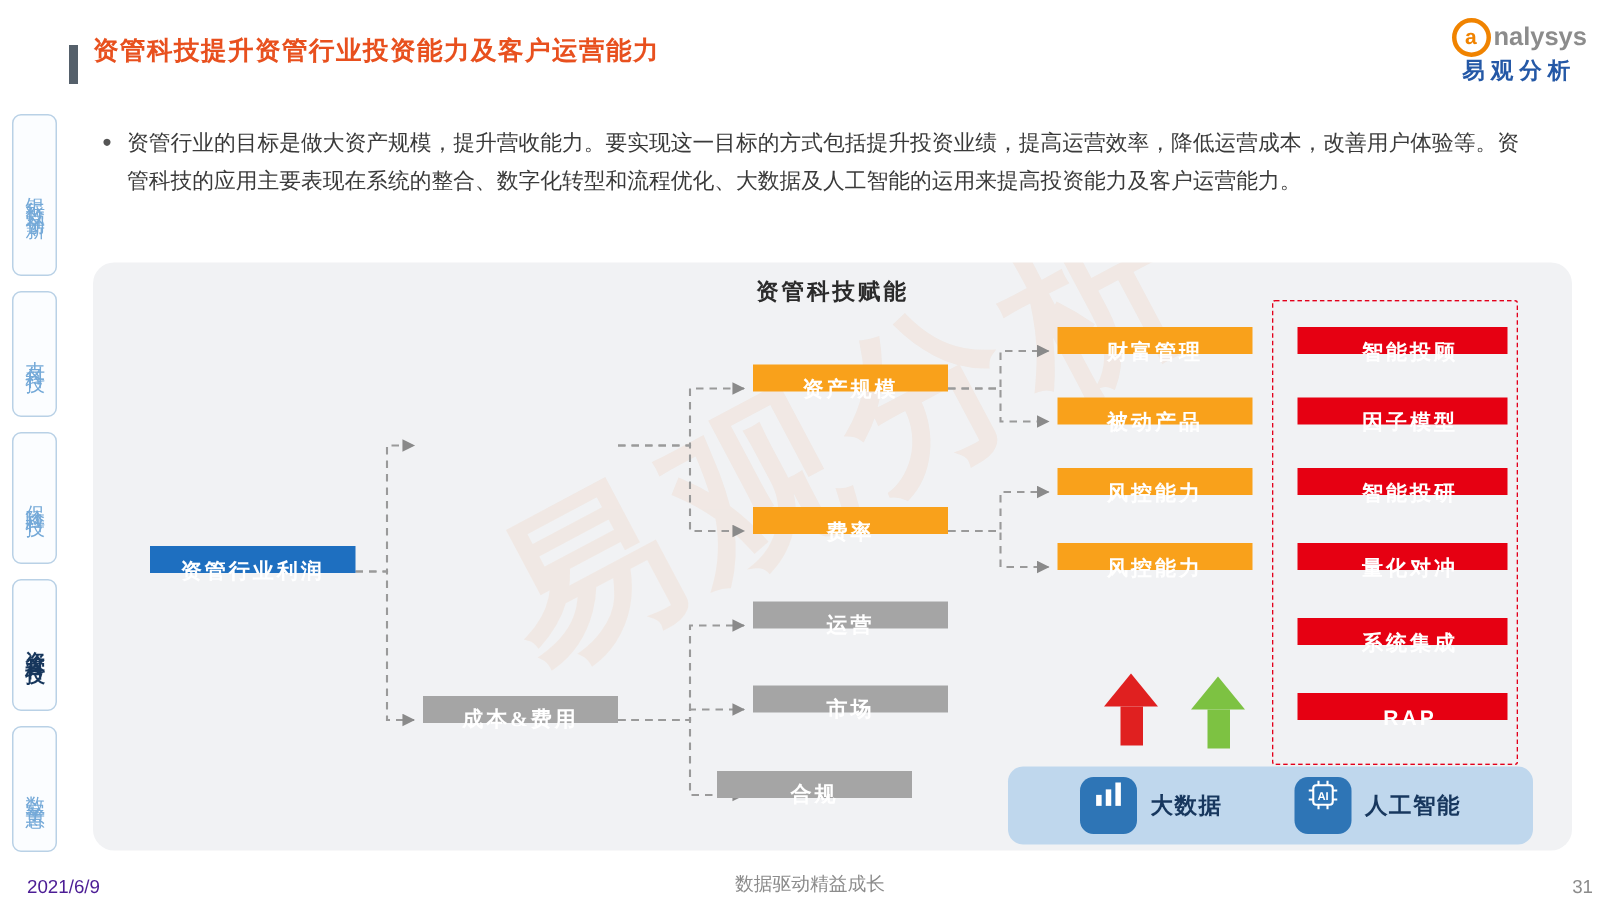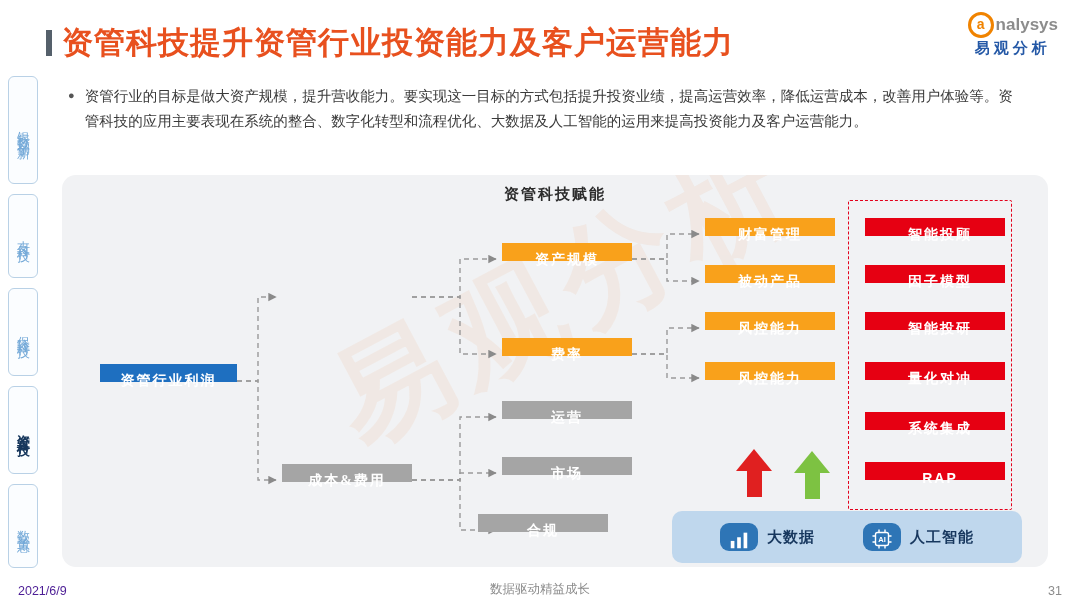--- a/index.html
+++ b/index.html
@@ -1,21 +1,21 @@
 <!DOCTYPE html>
 <html><head>
 <meta charset="utf-8">
 <style>
   html,body{margin:0;padding:0;background:#ffffff;}
   .slide{position:relative;width:1080px;height:608px;background:#ffffff;overflow:hidden;
          font-family:"Liberation Sans","DejaVu Sans",sans-serif;}
 
   
   .accent{position:absolute;left:46px;top:30px;width:6px;height:26px;background:#55606B;}
-  h1.title{position:absolute;left:62px;top:22px;margin:0;font-size:31px;font-weight:700;
+  h1.title{position:absolute;left:62px;top:22px;margin:0;font-size:17px;font-weight:700;
            color:#E8501E;letter-spacing:1px;}
   .logo{position:absolute;right:22px;top:12px;text-align:center;line-height:1.1;}
   .logo-top{display:flex;align-items:center;justify-content:center;gap:2px;}
   .logo-a{display:inline-flex;width:20px;height:20px;border:3px solid #F08300;border-radius:50%;
           align-items:center;justify-content:center;color:#F08300;font-weight:700;font-size:14px;}
   .logo-en{color:#8C8C8C;font-weight:700;font-size:17px;}
   .logo-cn{color:#2458A6;font-weight:700;font-size:15px;letter-spacing:4px;margin-top:2px;}
 
   
   .intro{position:absolute;left:68px;top:84px;width:958px;display:flex;gap:10px;}
@@ -51,22 +51,22 @@
   
   .up-arrow{position:absolute;width:36px;height:50px;}
   .up-arrow .head{width:0;height:0;margin:0 auto;border-left:18px solid transparent;
                   border-right:18px solid transparent;border-bottom:22px solid var(--c);}
   .up-arrow .stem{width:15px;height:26px;margin:0 auto;background:var(--c);}
 
   
   .legend{position:absolute;left:610px;top:336px;width:350px;height:52px;background:#BFD7ED;
           border-radius:10px;display:flex;align-items:center;justify-content:space-evenly;}
   .legend-item{display:flex;align-items:center;gap:9px;}
-  .legend-icon{width:38px;height:28px;background:#2E75B6;border-radius:9px;display:flex;
-               align-items:flex-end;justify-content:center;}
+  .legend-icon{width:38px;height:38px;background:#2E75B6;border-radius:9px;display:flex;
+               align-items:flex-start;justify-content:center;}
   .legend-label{color:#17375E;font-weight:700;font-size:15px;letter-spacing:1px;}
 
   
   .footer-center{position:absolute;left:0;right:0;bottom:10px;text-align:center;color:#8C8C8C;font-size:12.5px;}
   .footer-date{position:absolute;left:18px;bottom:10px;color:#4c1d95;font-size:12.5px;}
   .footer-page{position:absolute;right:18px;bottom:10px;color:#8C8C8C;font-size:12.5px;}
 </style>
 </head>
 <body>
 

